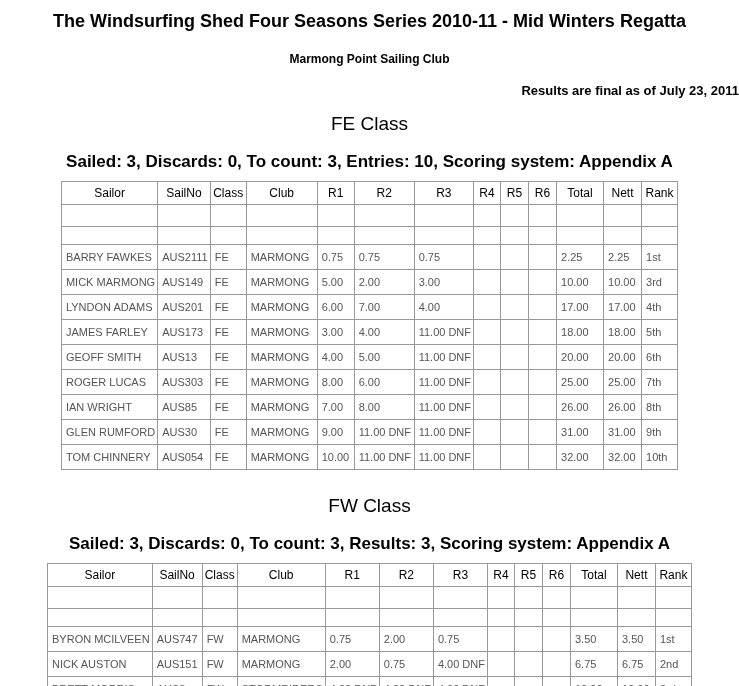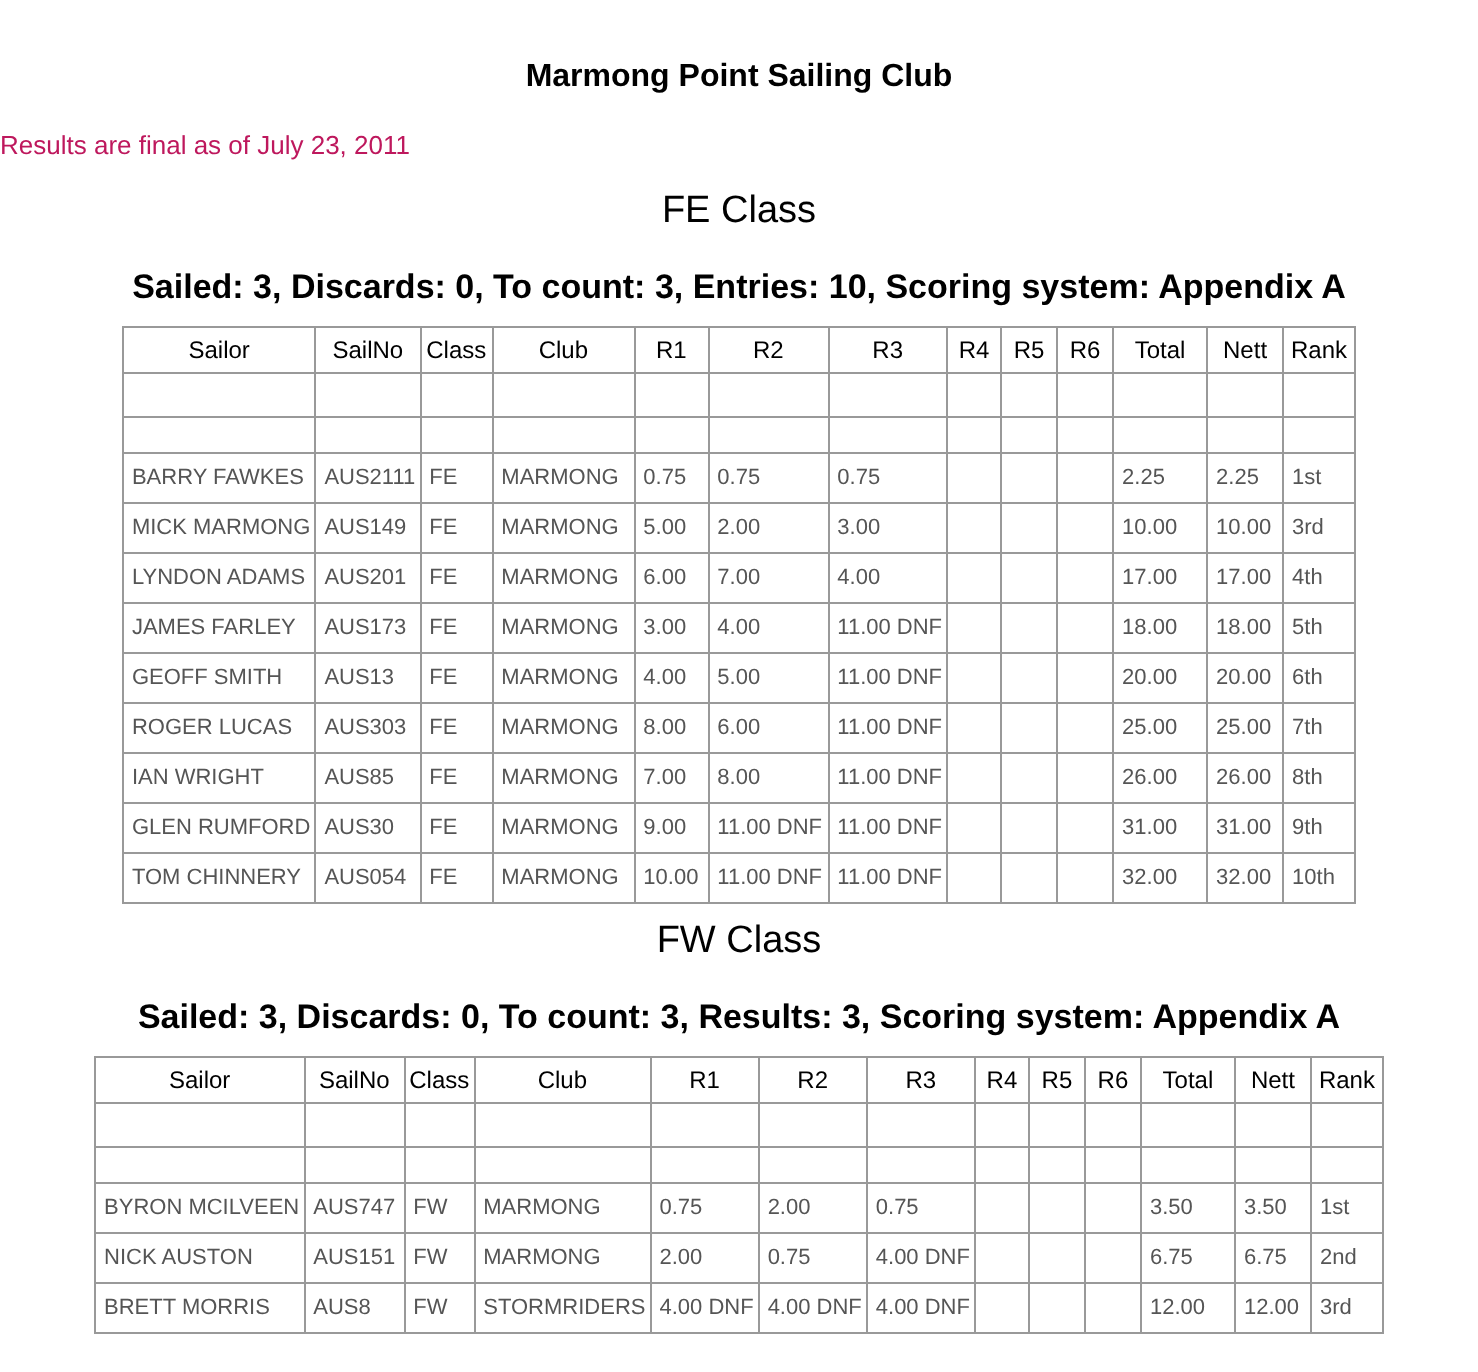--- a/index.html
+++ b/index.html
@@ -18,42 +18,42 @@
   }
   .page-title {
     font-size: 18px;
     font-weight: bold;
     color: #000000;
     text-align: center;
     margin: 0 10px;
     line-height: 22px;
   }
   .page-subtitle {
-    font-size: 16px;
+    font-size: 12px;
     font-weight: bold;
     color: #000000;
     text-align: center;
     margin: 20px 0 0 0;
   }
   .status-line {
     font-size: 13px;
-    font-weight: normal;
-    color: #be185d;
-    text-align: left;
+    font-weight: bold;
+    color: #000000;
+    text-align: right;
     margin: 17px 0 0 0;
   }
   .section { margin-top: 0; }
   .class-heading {
     font-size: 19px;
     font-weight: normal;
     color: #000000;
     text-align: center;
     margin: 15px 0 0 0;
   }
-  .section + .section .class-heading { margin-top: 8px; }
+  .section + .section .class-heading { margin-top: 25px; }
   .summary-line {
     font-size: 17px;
     font-weight: bold;
     color: #000000;
     text-align: center;
     margin: 17px 0 0 0;
   }
   table.results {
     border-collapse: collapse;
     table-layout: fixed;
@@ -79,20 +79,21 @@
     padding: 6px 2px 6px 4px;
     white-space: nowrap;
   }
   table.results tr.empty-row-1 td { height: 22px; padding: 0; }
   table.results tr.empty-row-2 td { height: 18px; padding: 0; }
 </style>
 </head>
 <body>
 
 <div class="page">
+  <h1 class="page-title">The Windsurfing Shed Four Seasons Series 2010-11 - Mid Winters Regatta</h1>
   <h2 class="page-subtitle">Marmong Point Sailing Club</h2>
   <div class="status-line">Results are final as of July 23, 2011</div>
   <div id="sections">
       <div class="section">
         <h3 class="class-heading">FE Class</h3>
         <div class="summary-line">Sailed: 3, Discards: 0, To count: 3, Entries: 10, Scoring system: Appendix A</div>
         <table class="results">
           <colgroup>
             <col style="width: 95px;">
             <col style="width: 50px;">

